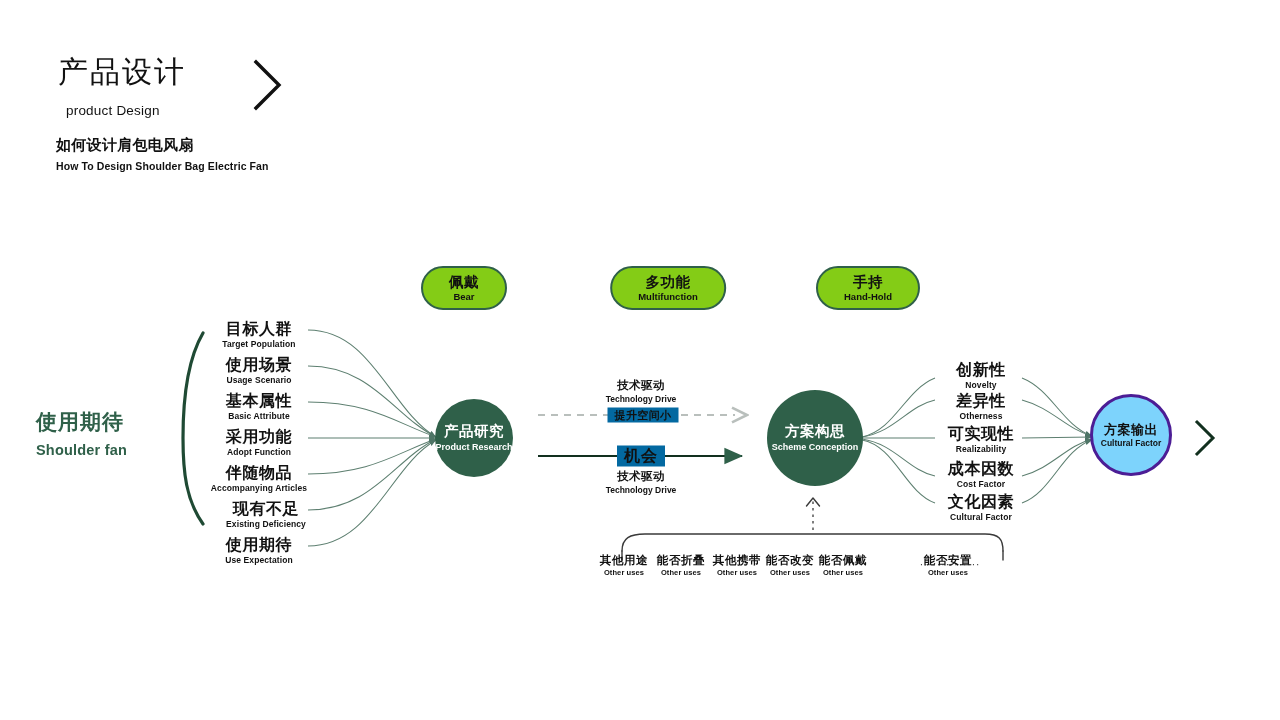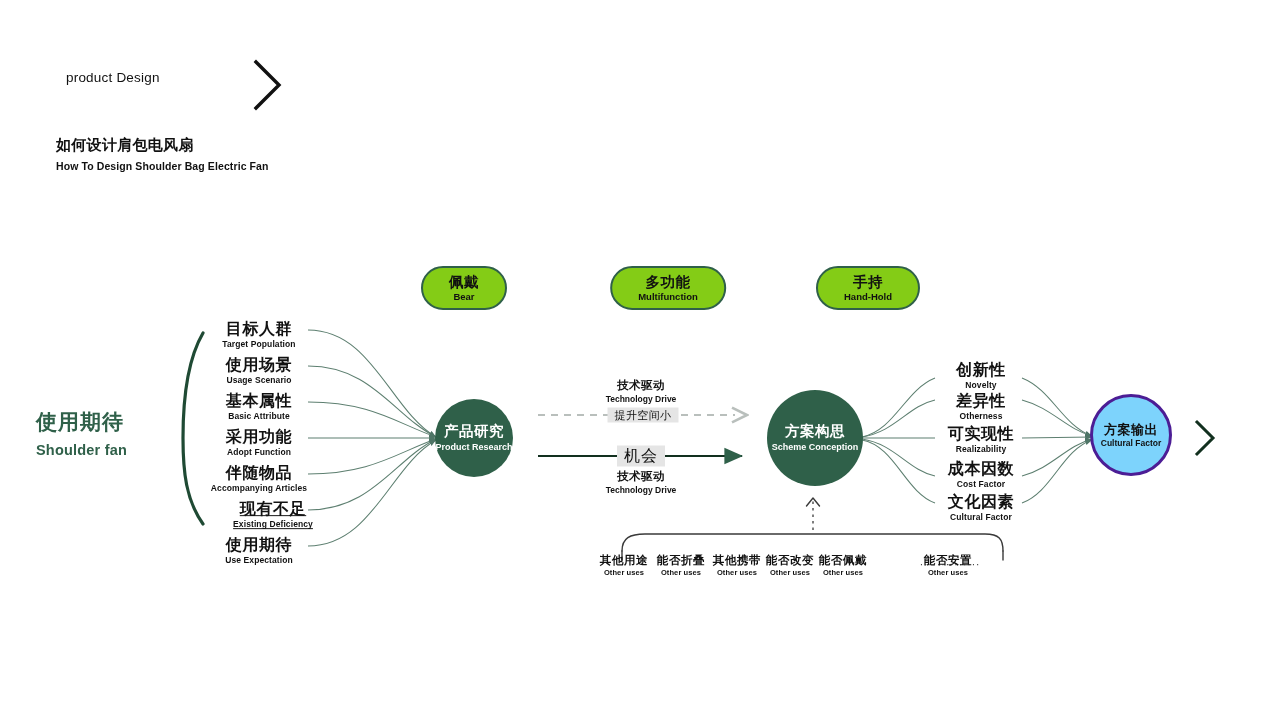--- a/index.html
+++ b/index.html
@@ -53,22 +53,22 @@
   .circle.filled .cn{font-size:14.5px;font-weight:700;color:#fff;letter-spacing:.5px;line-height:1.2;}
   .circle.filled .en{font-size:9px;font-weight:700;color:#fff;margin-top:2px;line-height:1.1;}
   .circle.outline{background:#7dd3fc;border:3px solid #4c1d95;box-sizing:border-box;}
   .circle.outline .cn{font-size:13px;font-weight:700;color:#111;letter-spacing:.5px;line-height:1.2;}
   .circle.outline .en{font-size:8.5px;font-weight:700;color:#111;margin-top:2px;line-height:1.1;}
 
   
   .cap{position:absolute;transform:translate(-50%,-50%);text-align:center;white-space:nowrap;}
   .cap .cn{font-size:11.5px;font-weight:700;color:#111;letter-spacing:.4px;line-height:1.2;}
   .cap .en{font-size:8.5px;font-weight:700;color:#111;margin-top:2px;line-height:1.1;}
-  .cap-inline{position:absolute;transform:translate(-50%,-50%);background:#e5e5e5;padding:0 7px;
-              white-space:nowrap;font-weight:400;color:#111;}
+  .cap-inline{position:absolute;transform:translate(-50%,-50%);background:#0369a1;padding:0 7px;
+              white-space:nowrap;font-weight:700;color:#111;}
   .cap-inline.small{font-size:11px;letter-spacing:.4px;}
   .cap-inline.big{font-size:16px;letter-spacing:1px;}
 </style>
 </head>
 <body>
 
 <div class="stage">
 
   <svg class="svg-layer" viewBox="0 0 1280 720" xmlns="http://www.w3.org/2000/svg">
     <defs>
@@ -123,20 +123,21 @@
 
     <line x1="813" y1="530" x2="813" y2="500" stroke="#3a3a3a" stroke-width="1.3" stroke-dasharray="2.5 4"></line>
     <path d="M806.5,506 L813,498 L819.5,506" fill="none" stroke="#3a3a3a" stroke-width="1.4" stroke-linecap="round" stroke-linejoin="round"></path>
 
     <path d="M256,62 L279,85 L256,108" fill="none" stroke="#111" stroke-width="3.4" stroke-linecap="square" stroke-linejoin="miter"></path>
 
     <path d="M1197,422 L1213,438 L1197,454" fill="none" stroke="#12301f" stroke-width="3" stroke-linecap="square" stroke-linejoin="miter"></path>
   </svg>
 
   <div class="header">
+    <div class="h-cn">产品设计</div>
     <div class="h-en">product Design</div>
   </div>
   <div class="sub">
     <div class="sub-cn">如何设计肩包电风扇</div>
     <div class="sub-en">How To Design Shoulder Bag Electric Fan</div>
   </div>
 
   <div class="brand">
     <div class="brand-cn">使用期待</div>
     <div class="brand-en">Shoulder fan</div>
@@ -168,21 +169,21 @@
     <div class="en">Basic Attribute</div>
   </div>
   <div class="lbl attr" style="left:259px;top:443px;">
     <div class="cn">采用功能</div>
     <div class="en">Adopt Function</div>
   </div>
   <div class="lbl attr" style="left:259px;top:479px;">
     <div class="cn">伴随物品</div>
     <div class="en">Accompanying Articles</div>
   </div>
-  <div class="lbl attr" style="left:273px;top:515px;text-decoration:underline;">
+  <div class="lbl attr" style="left:266px;top:515px;">
     <div class="cn">现有不足</div>
     <div class="en">Existing Deficiency</div>
   </div>
   <div class="lbl attr" style="left:259px;top:551px;">
     <div class="cn">使用期待</div>
     <div class="en">Use Expectation</div>
   </div>
 
   <div class="circle filled" style="left:474px;top:438px;width:78px;height:78px;">
     <div class="cn">产品研究</div>

